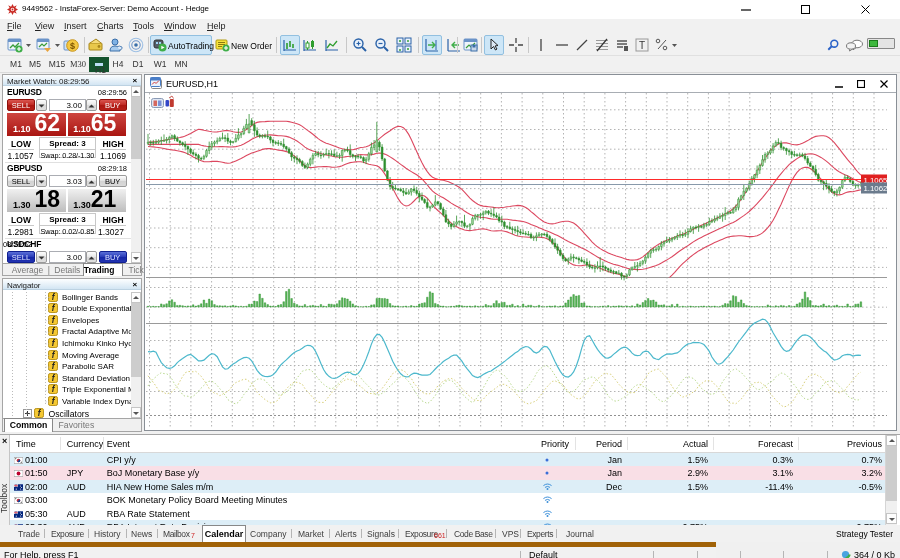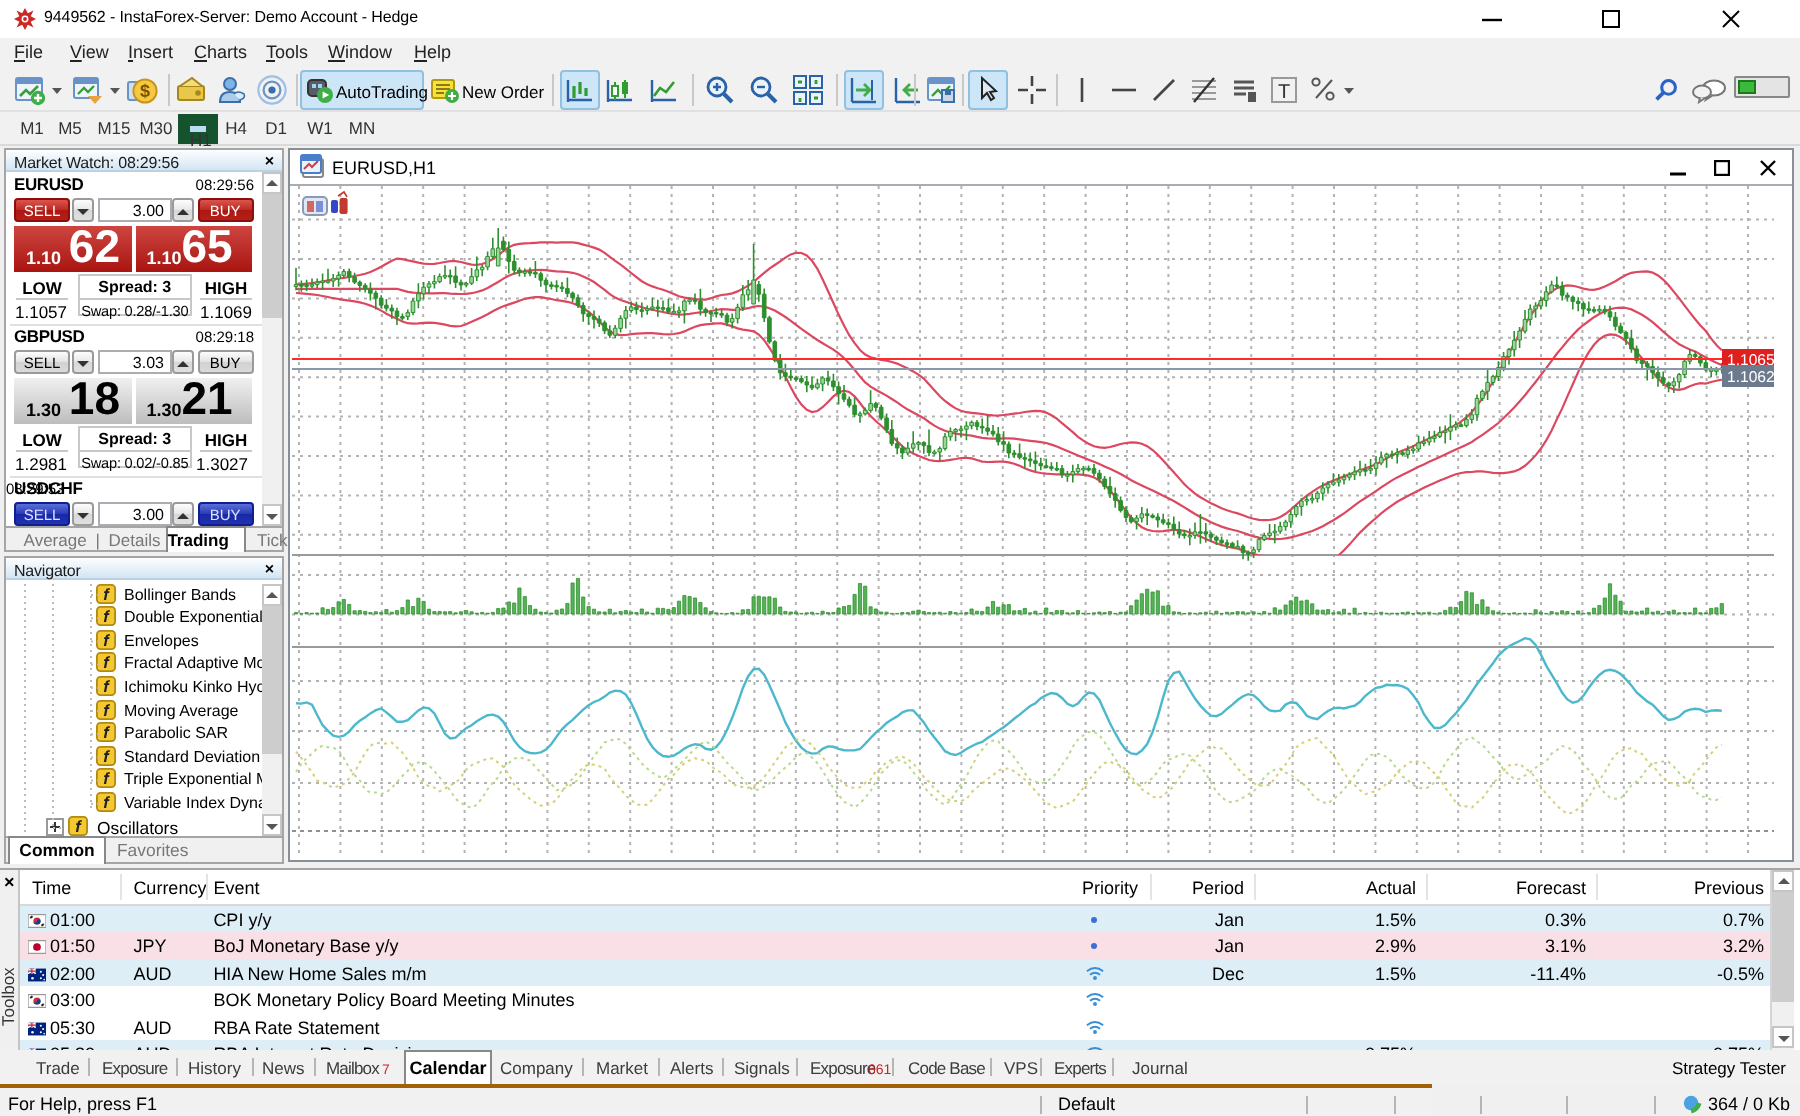--- a/index.html
+++ b/index.html
@@ -15,21 +15,21 @@
 #tfbar{position:absolute;left:0;top:56px;width:900px;height:17px;background:#f1f1f1;border-bottom:1px solid #dadada}
 .tf{position:absolute;top:1px;height:15px;line-height:15px;text-align:center;font-size:8.5px;color:#333}
 #mw{position:absolute;left:2px;top:74px;width:140px;height:202px;background:#fff;border:1px solid #a5a5a5}
 #nav{position:absolute;left:2px;top:278px;width:140px;height:154px;background:#fff;border:1px solid #a5a5a5}
 .phead{position:absolute;left:0;top:0;width:100%;height:11px;background:linear-gradient(#fdfeff,#d3e5f3);border-bottom:1px solid #bcd2e2;font-size:8px;letter-spacing:-0.1px;color:#1a1a1a;padding:1.5px 0 0 4px}
 .px{position:absolute;right:4px;top:1px;font-size:8px;color:#000;font-weight:bold}
 #chartwin{position:absolute;left:144px;top:74px;width:753px;height:357px;background:#fff;border:1px solid #898f96}
 #chartwin .ct{position:absolute;left:0;top:0;width:100%;height:18px;background:#fff;border-bottom:1px solid #a8adb3}
 #toolbox{position:absolute;left:0;top:434px;width:900px;height:91px;background:#fff;border-top:1px solid #a5a5a5}
 #tabbar{position:absolute;left:0;top:525px;width:900px;height:17px;background:#f1f1f1}
-#statusbar{position:absolute;left:0;top:542px;width:716px;height:16px;background:#f1f1f1;border-top:2px solid #a16207}
+#statusbar{position:absolute;left:0;top:542px;width:716px;height:16px;background:#f1f1f1;border-top:5px solid #a16207}
 .tab{color:#3c3c3c;font-size:8.5px;position:absolute;top:4px}
 .vsep{position:absolute;width:1px;height:9px;background:#b5b5b5;top:4px}
 .cell{position:absolute;font-size:9px;color:#000;white-space:nowrap}
 .r{text-align:right}
 </style></head><body>
 
 <div id="titlebar">
  <svg class="abs" style="left:7px;top:4px" width="11" height="11" viewBox="0 0 14 14">
       <path d="M7 0 L8.8 3.4 L12.4 1.6 L10.6 5.2 L14 7 L10.6 8.8 L12.4 12.4 L8.8 10.6 L7 14 L5.2 10.6 L1.6 12.4 L3.4 8.8 L0 7 L3.4 5.2 L1.6 1.6 L5.2 3.4 Z" fill="#c92a23"></path>
       <circle cx="7" cy="7" r="2.2" fill="#fff"></circle>
@@ -264,21 +264,21 @@
     </svg>
     <div class="abs" style="left:867px;top:5px;width:28px;height:11px;border:1px solid #888;background:#e4e4e4;border-radius:1px">
       <div style="position:absolute;left:1px;top:1px;width:9px;height:7px;background:#3db83d;border:1px solid #1a7a1a"></div>
     </div>
   </div>
 
 <div id="tfbar">
     <div class="tf" style="left:6px;width:20px;">M1</div>
     <div class="tf" style="left:25px;width:20px;">M5</div>
     <div class="tf" style="left:47px;width:20px;">M15</div>
-    <div class="tf" style="left:68px;width:20px;">M30</div>
+    <div class="tf" style="left:68px;width:20px;font-family:Liberation Serif, serif;">M30</div>
     <div class="tf" style="left:89px;width:20px;background:#bcdcf4;border:6px solid #14532d;">H1</div>
     <div class="tf" style="left:108px;width:20px;">H4</div>
     <div class="tf" style="left:128px;width:20px;">D1</div>
     <div class="tf" style="left:150px;width:20px;">W1</div>
     <div class="tf" style="left:171px;width:20px;">MN</div>
   </div>
 
 <div id="mw">
  <div class="phead">Market Watch: 08:29:56<span class="px">×</span></div>
  <div class="abs" style="left:4px;top:12px;font-weight:bold;font-size:8.5px;letter-spacing:-0.2px;color:#000">EURUSD</div>

